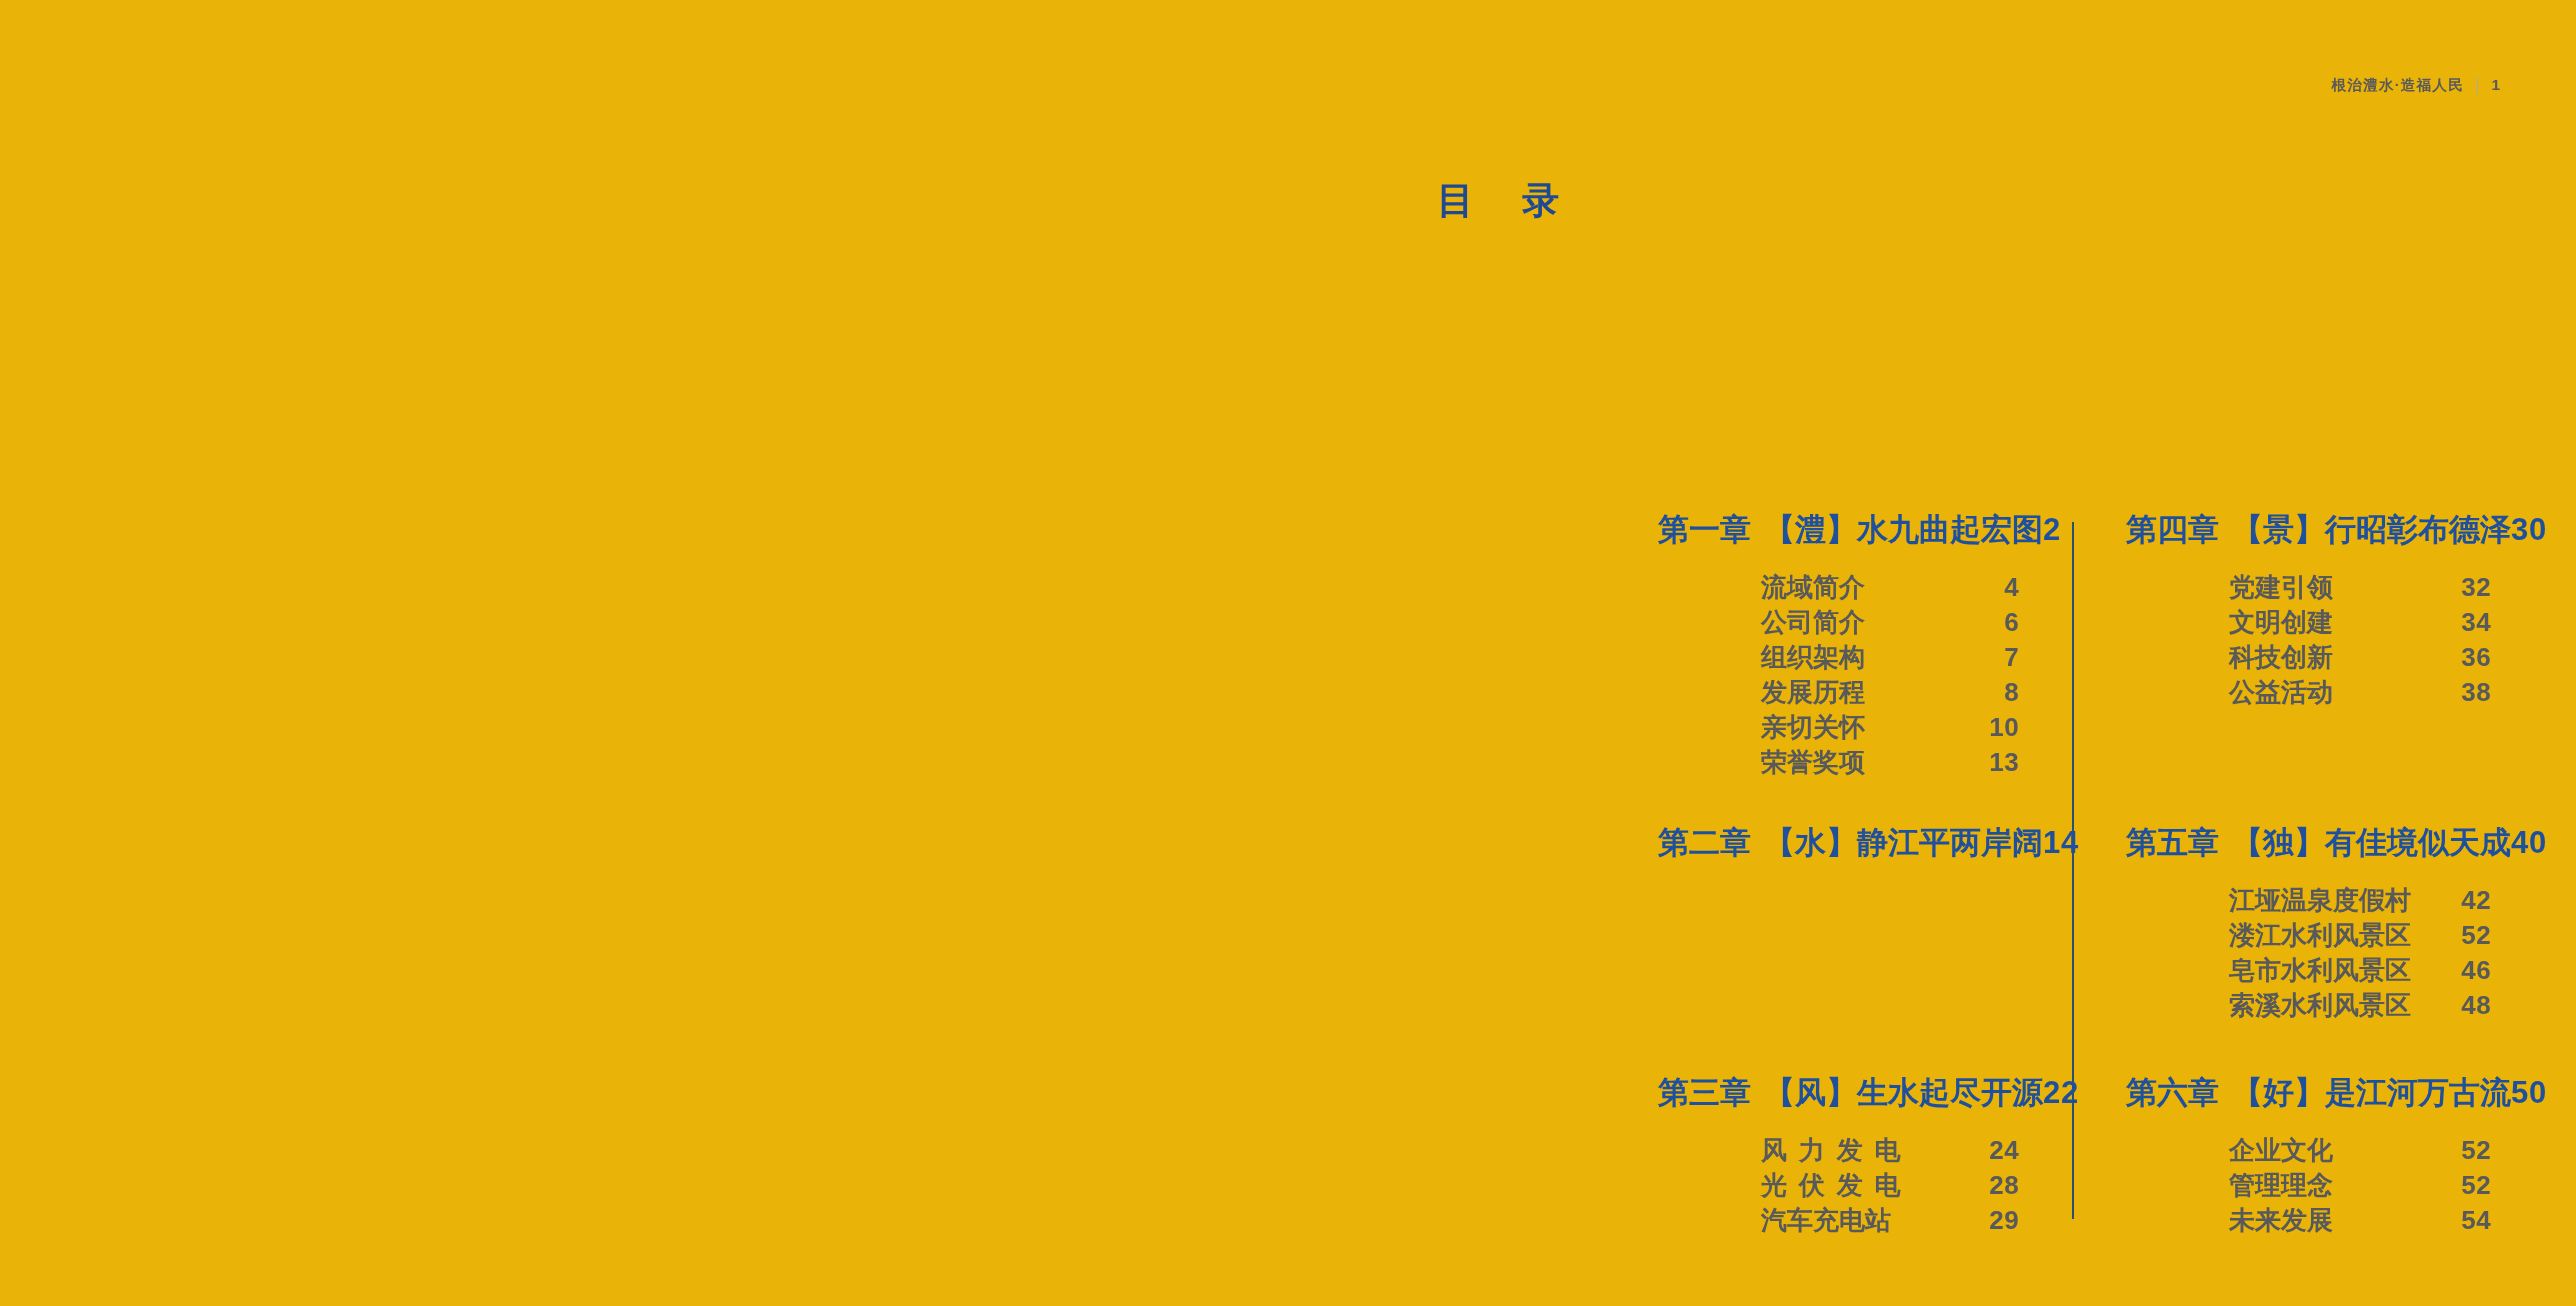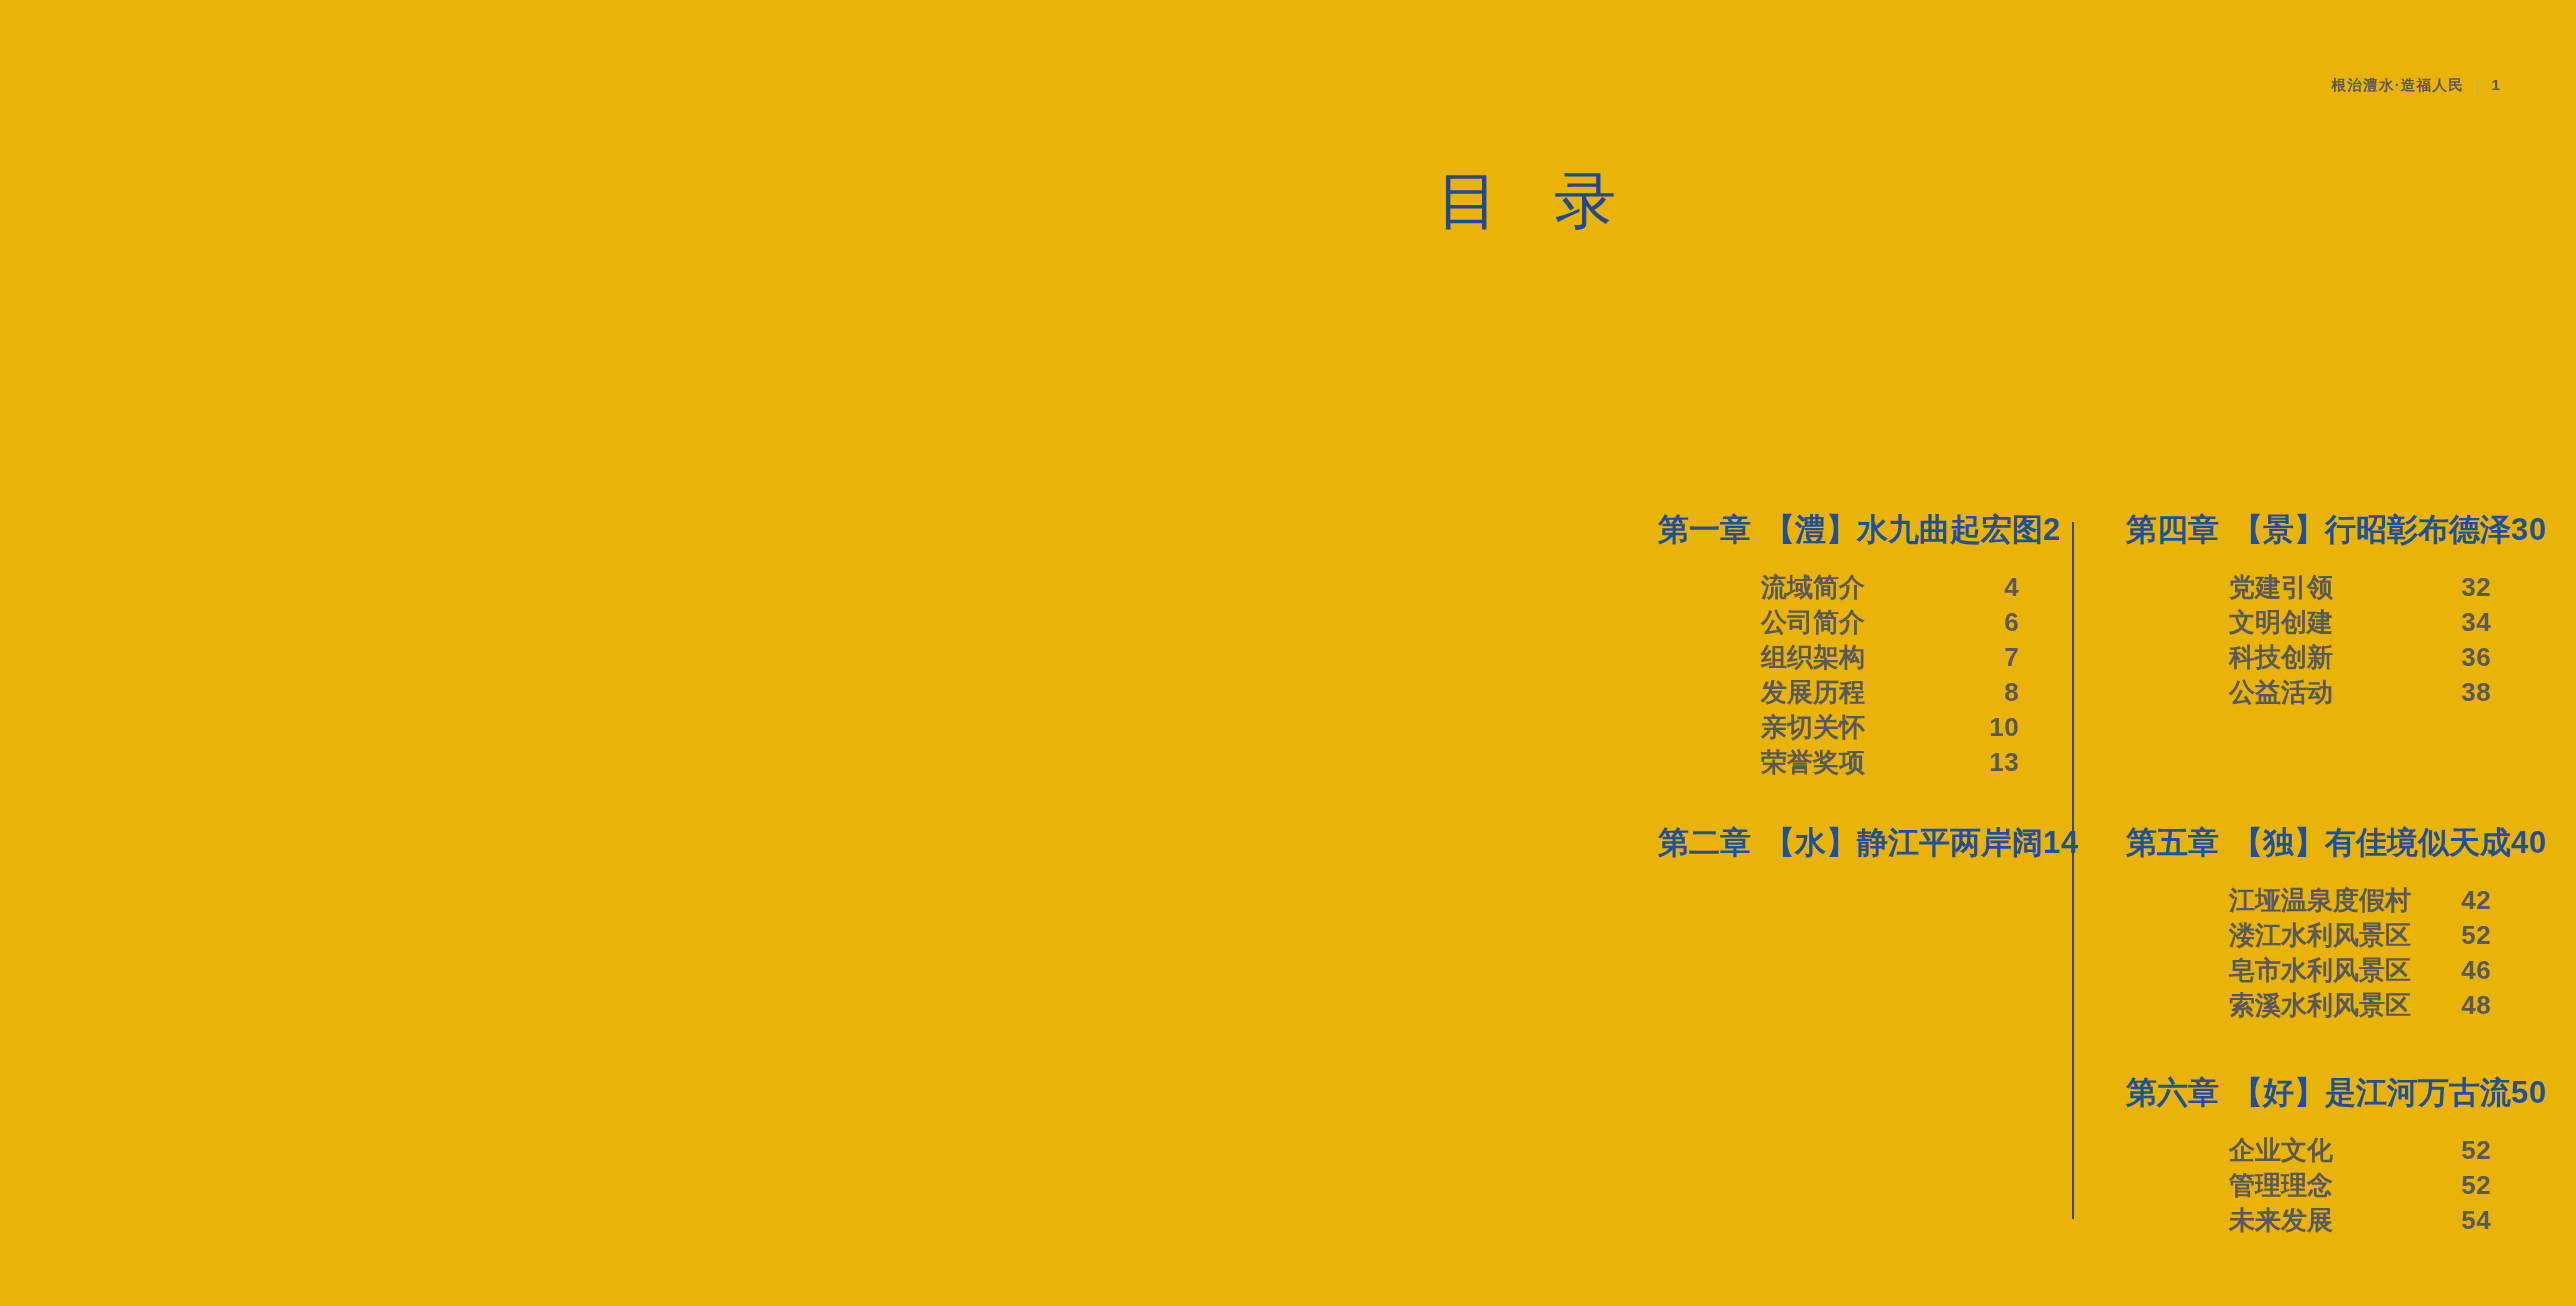--- a/index.html
+++ b/index.html
@@ -31,23 +31,23 @@
     height: 17px;
     background: #a8aaad;
   }
   .running-header .pagenum { letter-spacing: 0; font-size: 15.4px; }
 
   
   .page-title {
     position: absolute;
     left: 1437px;
     top: 170px;
-    font-size: 62px;
+    font-size: 37px;
     line-height: 61px;
-    font-weight: 400;
+    font-weight: 700;
     color: #1f4994;
     word-spacing: 35px;
     letter-spacing: 1.5px;
     white-space: pre;
   }
 
   
   .toc {
     position: absolute;
     left: 1658px;
@@ -155,20 +155,41 @@
       </div>
 
       <div class="toc-section row-1">
         <div class="chapter-line">
           <span class="chapter-name">第二章</span>
           <span class="chapter-title">【水】静江平两岸阔</span>
           <span class="chapter-page">14</span>
         </div>
       </div>
 
+      <div class="toc-section row-2">
+        <div class="chapter-line">
+          <span class="chapter-name">第三章</span>
+          <span class="chapter-title">【风】生水起尽开源</span>
+          <span class="chapter-page">22</span>
+        </div>
+        <div class="items">
+          <div class="item">
+            <span class="item-label">风 力 发 电</span>
+            <span class="item-page">24</span>
+          </div>
+          <div class="item">
+            <span class="item-label">光 伏 发 电</span>
+            <span class="item-page">28</span>
+          </div>
+          <div class="item">
+            <span class="item-label">汽车充电站</span>
+            <span class="item-page">29</span>
+          </div>
+        </div>
+      </div>
     </div>
 
     <div class="toc-col right">
 
       <div class="toc-section row-0">
         <div class="chapter-line">
           <span class="chapter-name">第四章</span>
           <span class="chapter-title">【景】行昭彰布德泽</span>
           <span class="chapter-page">30</span>
         </div>

